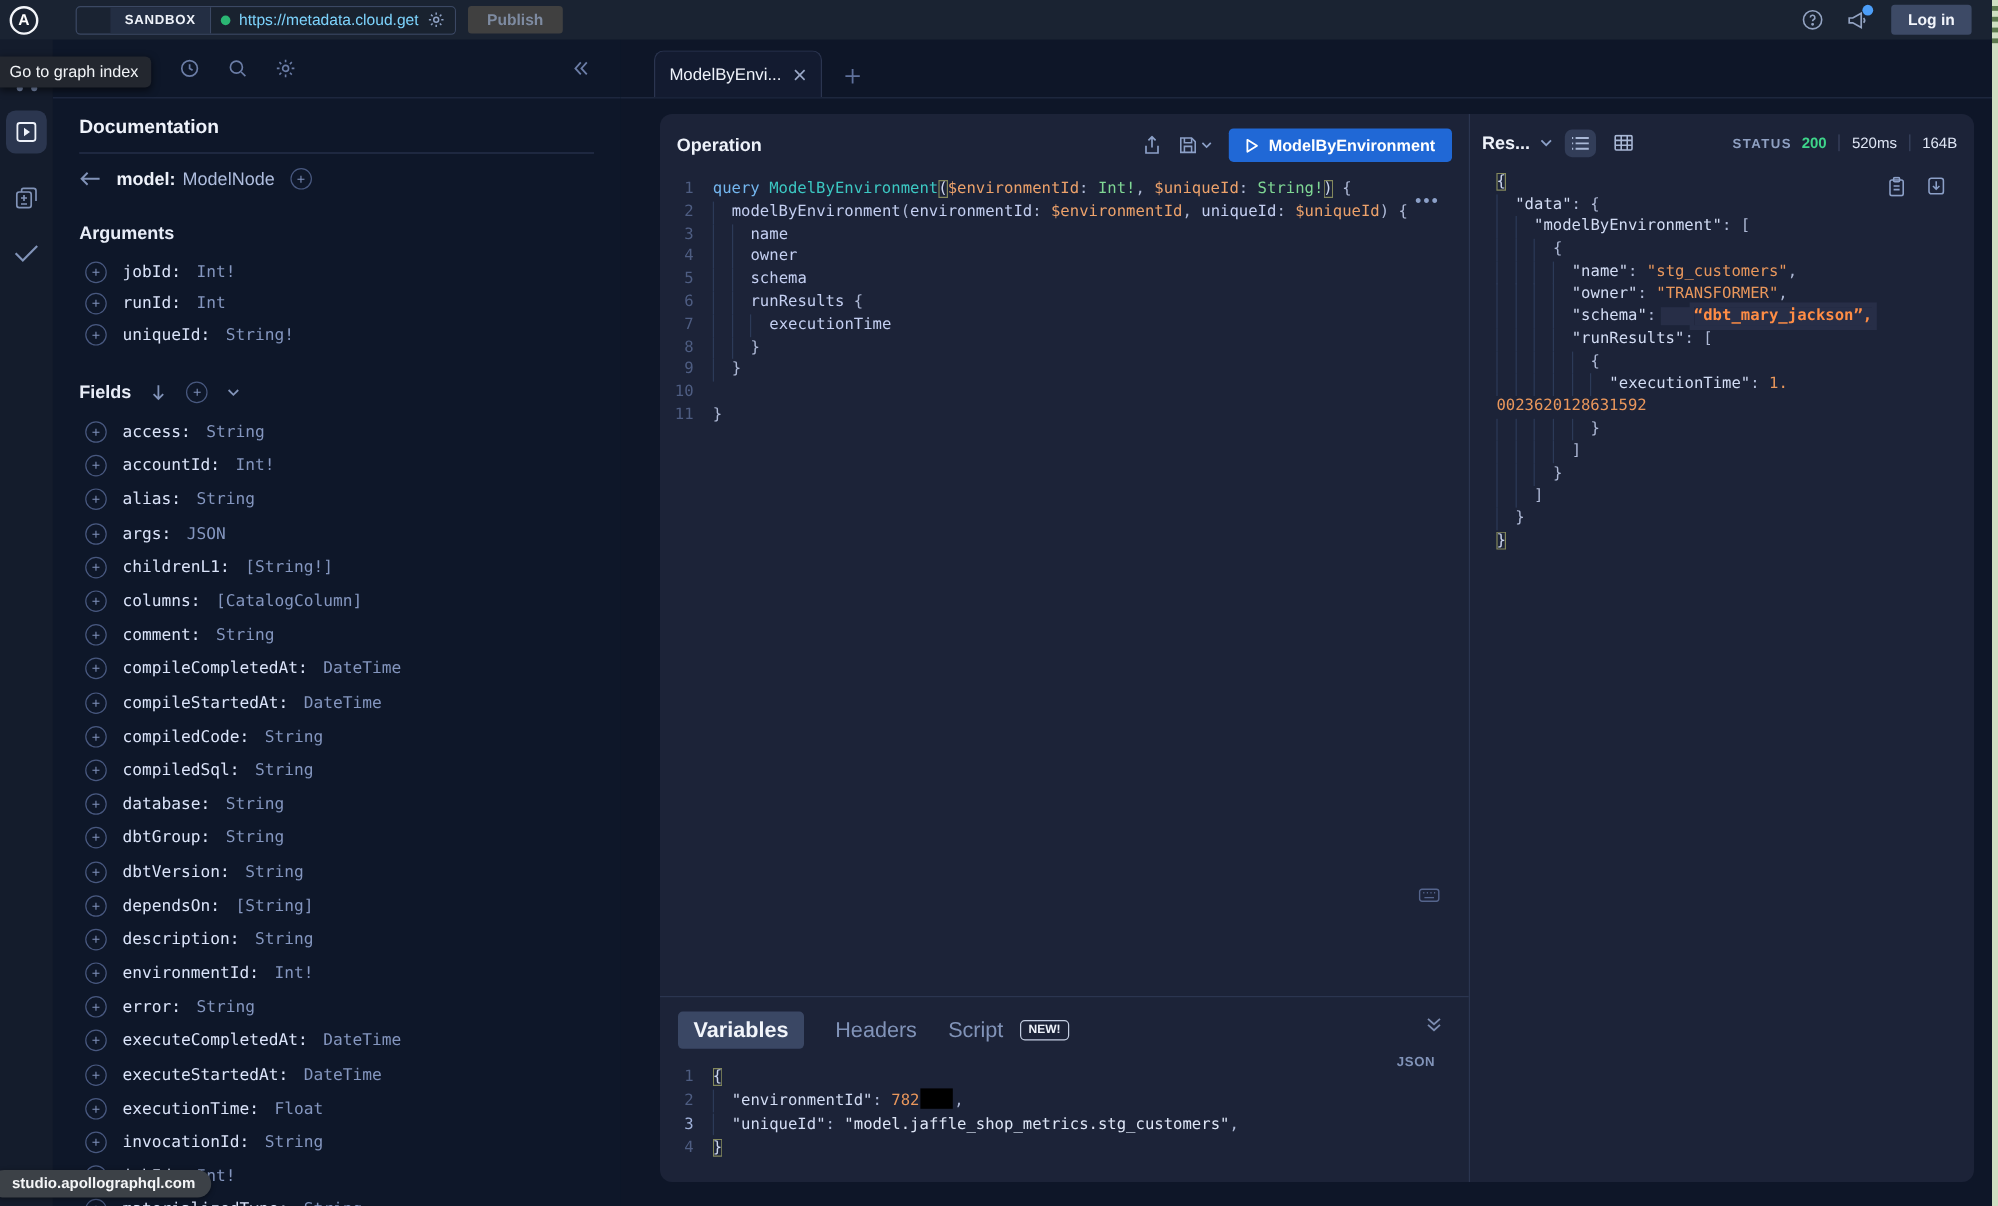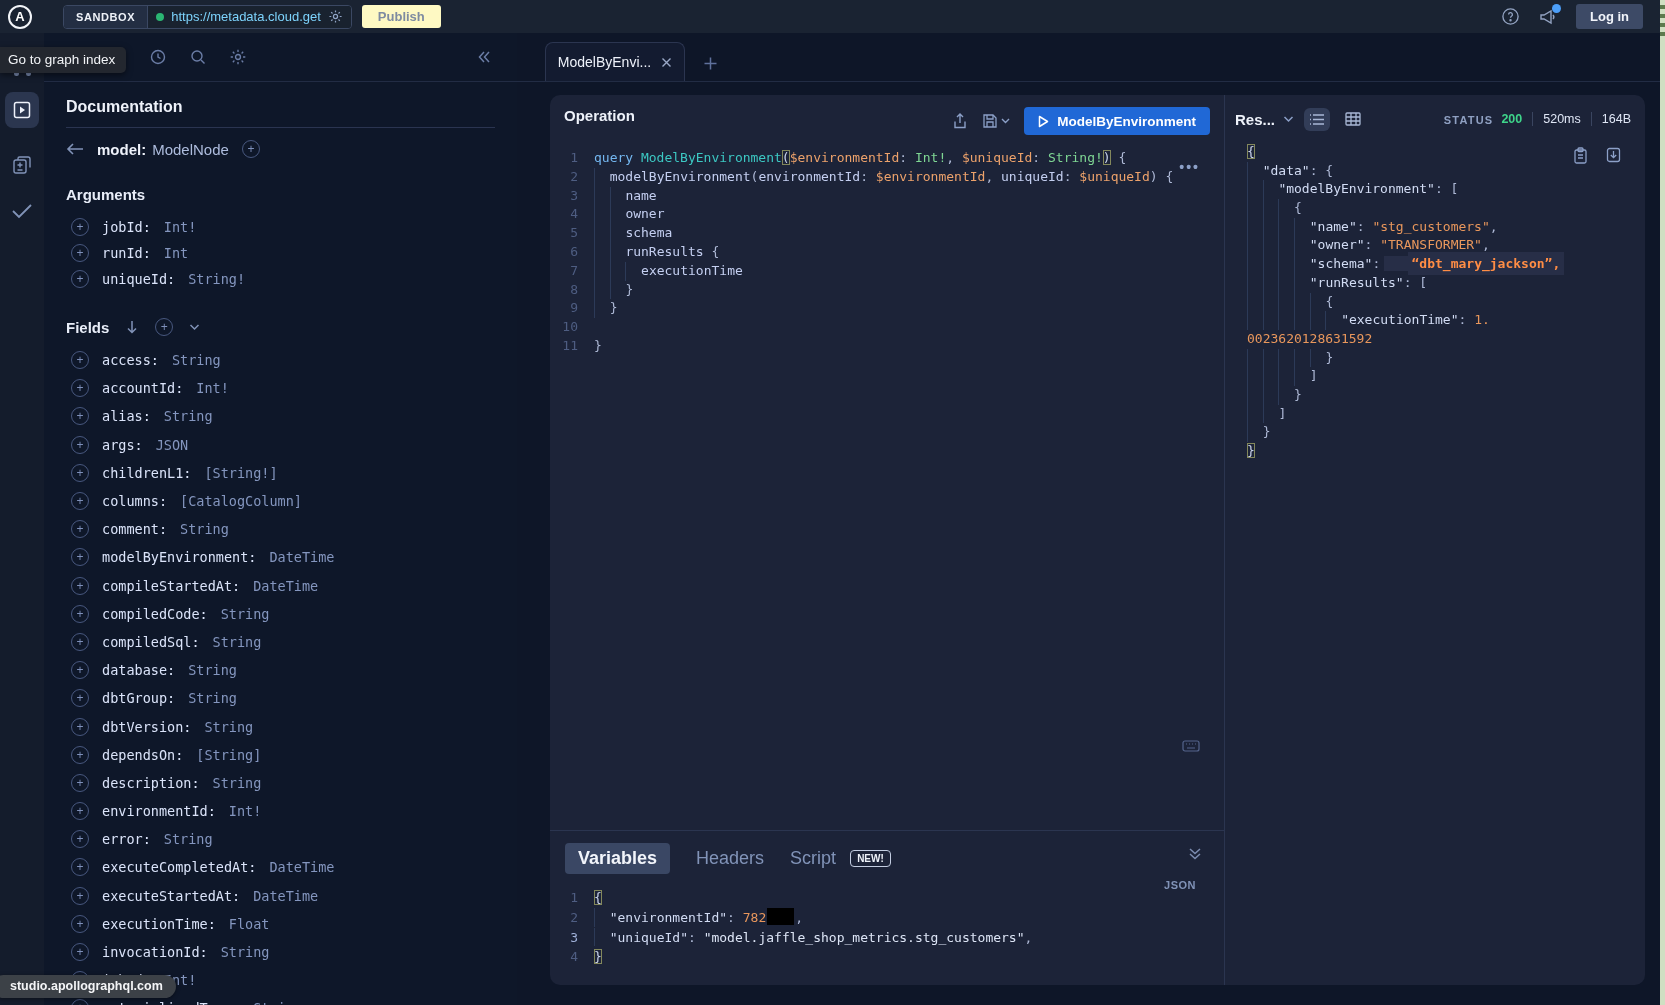--- a/index.html
+++ b/index.html
@@ -3,27 +3,27 @@
 <meta charset="utf-8">
 <style>
   *{margin:0;padding:0;box-sizing:border-box;}
   html,body{width:1665px;height:1005px;}
   body{position:relative;overflow:hidden;background:#0e1729;font-family:"Liberation Sans",sans-serif;color:#dfe6f5;}
   svg{display:block;}
 
   
   .topbar{position:absolute;left:0;top:0;width:1665px;height:33px;background:#1a2332;display:flex;align-items:center;z-index:5;}
   .logo{width:24px;height:24px;border:2px solid #f3f5f9;border-radius:50%;margin-left:8px;display:flex;align-items:center;justify-content:center;color:#fff;font-weight:bold;font-size:13px;}
-  .urlgroup{display:flex;align-items:stretch;margin-left:31px;height:24px;border:1px solid #3b4863;border-radius:4px;overflow:hidden;}
+  .urlgroup{display:flex;align-items:stretch;margin-left:31px;height:24px;border:1px solid #3b4863;border-radius:4px;overflow:hidden;padding-left:28px;}
   .sandbox{display:flex;align-items:center;padding:0 12px;background:#232e43;border-right:1px solid #3b4863;font-size:11px;font-weight:bold;letter-spacing:.6px;color:#eef2f9;}
   .urlbox{display:flex;align-items:center;gap:7px;background:#19222f;padding:0 8px;}
   .greendot{width:8px;height:8px;border-radius:50%;background:#2bb673;}
   .urltext{font-size:13px;color:#7dd3fc;max-width:155px;overflow:hidden;white-space:nowrap;}
   .url-gear{color:#8fa2c4;}
-  .btn-publish{margin-left:10px;height:23px;padding:0 16px;background:#fef9c3;border:none;border-radius:3px;color:#7e8ba1;font-size:13px;font-weight:bold;}
+  .btn-publish{margin-left:10px;height:23px;padding:0 16px;background:#404040;border:none;border-radius:3px;color:#7e8ba1;font-size:13px;font-weight:bold;}
   .topbar-right{margin-left:auto;display:flex;align-items:center;gap:18px;margin-right:22px;}
   .tb-ic{color:#93a3c2;position:relative;}
   .notif{position:absolute;right:-3px;top:-4px;width:9px;height:9px;border-radius:50%;background:#4c9ef8;}
   .btn-login{height:25px;padding:0 14px;background:#3d4a66;border:none;border-radius:3px;color:#f2f5fb;font-size:13px;font-weight:bold;}
 
   
   .sidebar{position:absolute;left:0;top:33px;width:44px;bottom:0;background:#141c2c;z-index:2;display:flex;flex-direction:column;align-items:center;}
   .sb-dots{margin-top:38px;display:flex;gap:7px;}
   .sb-dots i{width:5px;height:5px;border-radius:50%;background:#7d8fb5;}
   .sb-explorer{margin-top:16px;width:34px;height:36px;background:#2b364f;border-radius:8px;display:flex;align-items:center;justify-content:center;color:#eef2fa;}
@@ -56,21 +56,21 @@
   .tabstrip{height:49px;border-bottom:1px solid #222c44;display:flex;align-items:flex-end;}
   .tab{margin-left:28px;height:39px;width:140px;background:#131b30;border:1px solid #2b3550;border-bottom:none;border-radius:8px 8px 0 0;display:flex;align-items:center;justify-content:center;gap:10px;font-size:14px;color:#eef2fa;}
   .tab-x{color:#9aa8c7;background:none;border:none;display:flex;}
   .tab-add{margin-left:18px;margin-bottom:10px;color:#5f719c;background:none;border:none;display:flex;}
 
   .card{position:absolute;left:33px;top:62px;right:20px;bottom:20px;background:#1c2338;border-radius:10px;display:flex;overflow:hidden;}
   .pane-left{width:674px;min-width:674px;display:flex;flex-direction:column;position:relative;}
   .vdivider{width:1px;background:#2b3550;}
   .pane-right{flex:1;position:relative;}
 
-  .op-header{display:flex;align-items:flex-start;padding:12px 14px 10px 14px;}
+  .op-header{display:flex;align-items:center;padding:12px 14px 10px 14px;}
   .op-title{font-size:15px;font-weight:bold;color:#eef2fa;}
   .op-actions{margin-left:auto;display:flex;align-items:center;gap:14px;}
   .op-ic{color:#8ca0c8;background:none;border:none;display:flex;align-items:center;gap:3px;}
   .btn-run{height:28px;padding:0 14px;background:#2068d6;border:none;border-radius:4px;color:#fff;font-size:13.5px;font-weight:bold;display:flex;align-items:center;gap:8px;}
   .op-editor{position:relative;flex:1;padding-top:4px;}
   .op-menu{position:absolute;right:24px;top:14px;color:#8ca0c8;background:none;border:none;letter-spacing:2px;font-size:14px;font-weight:bold;}
   .kbd-btn{position:absolute;right:24px;bottom:78px;color:#54648c;background:none;border:none;}
 
   .cl{height:18.8px;line-height:18.8px;white-space:pre;font-family:"DejaVu Sans Mono",monospace;font-size:13px;}
   .ln{display:inline-block;width:28px;text-align:right;margin-right:16px;color:#4e5d82;}
@@ -294,21 +294,21 @@
           <span class="fn">columns:</span>
           <span class="ft">[CatalogColumn]</span>
         </div>
         <div class="frow">
           <button class="pc">+</button>
           <span class="fn">comment:</span>
           <span class="ft">String</span>
         </div>
         <div class="frow">
           <button class="pc">+</button>
-          <span class="fn">modelByEnvironment:</span>
+          <span class="fn">compileCompletedAt:</span>
           <span class="ft">DateTime</span>
         </div>
         <div class="frow">
           <button class="pc">+</button>
           <span class="fn">compileStartedAt:</span>
           <span class="ft">DateTime</span>
         </div>
         <div class="frow">
           <button class="pc">+</button>
           <span class="fn">compiledCode:</span>

